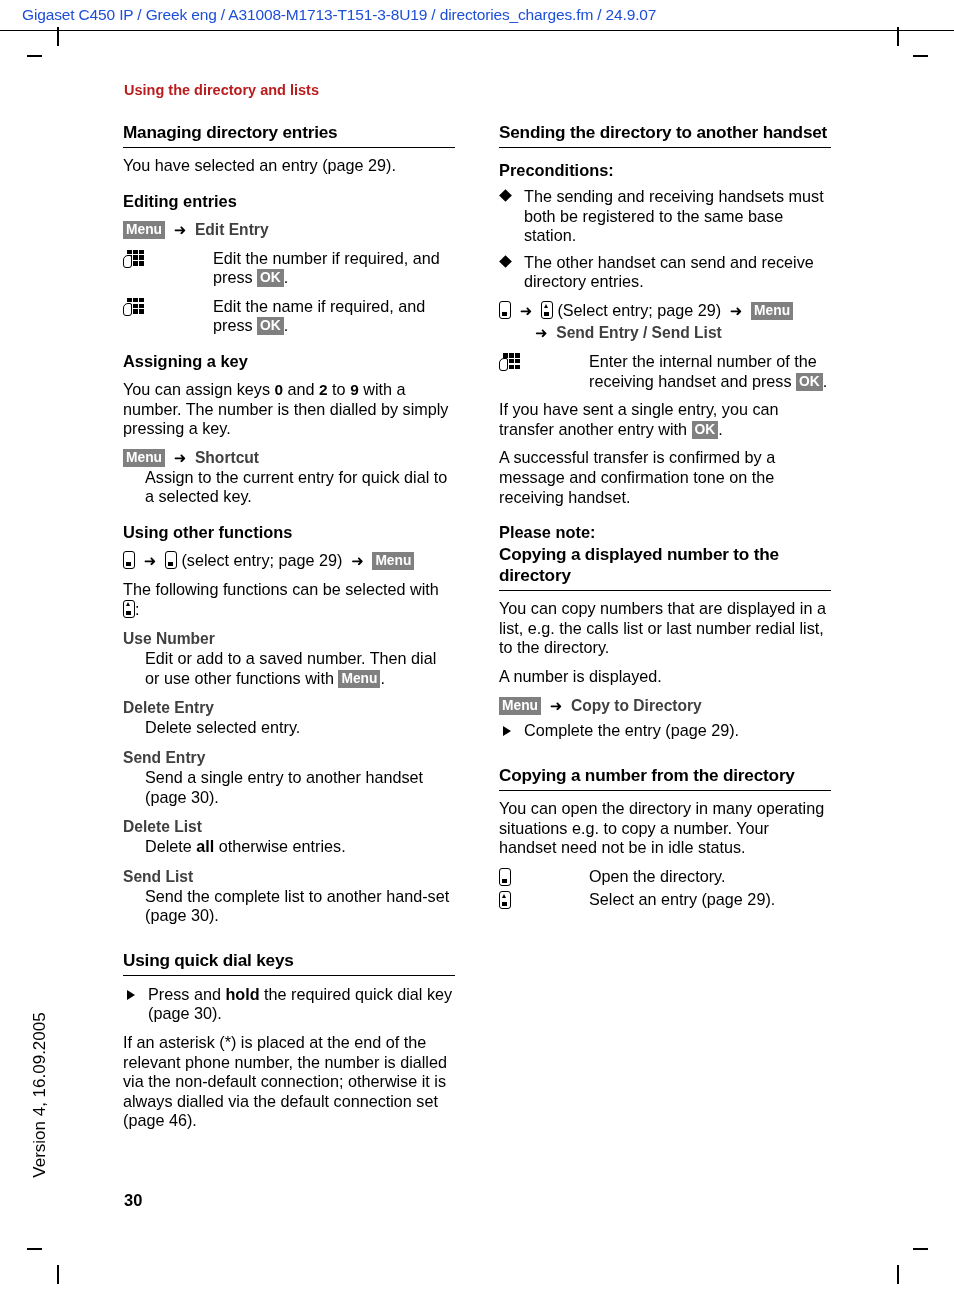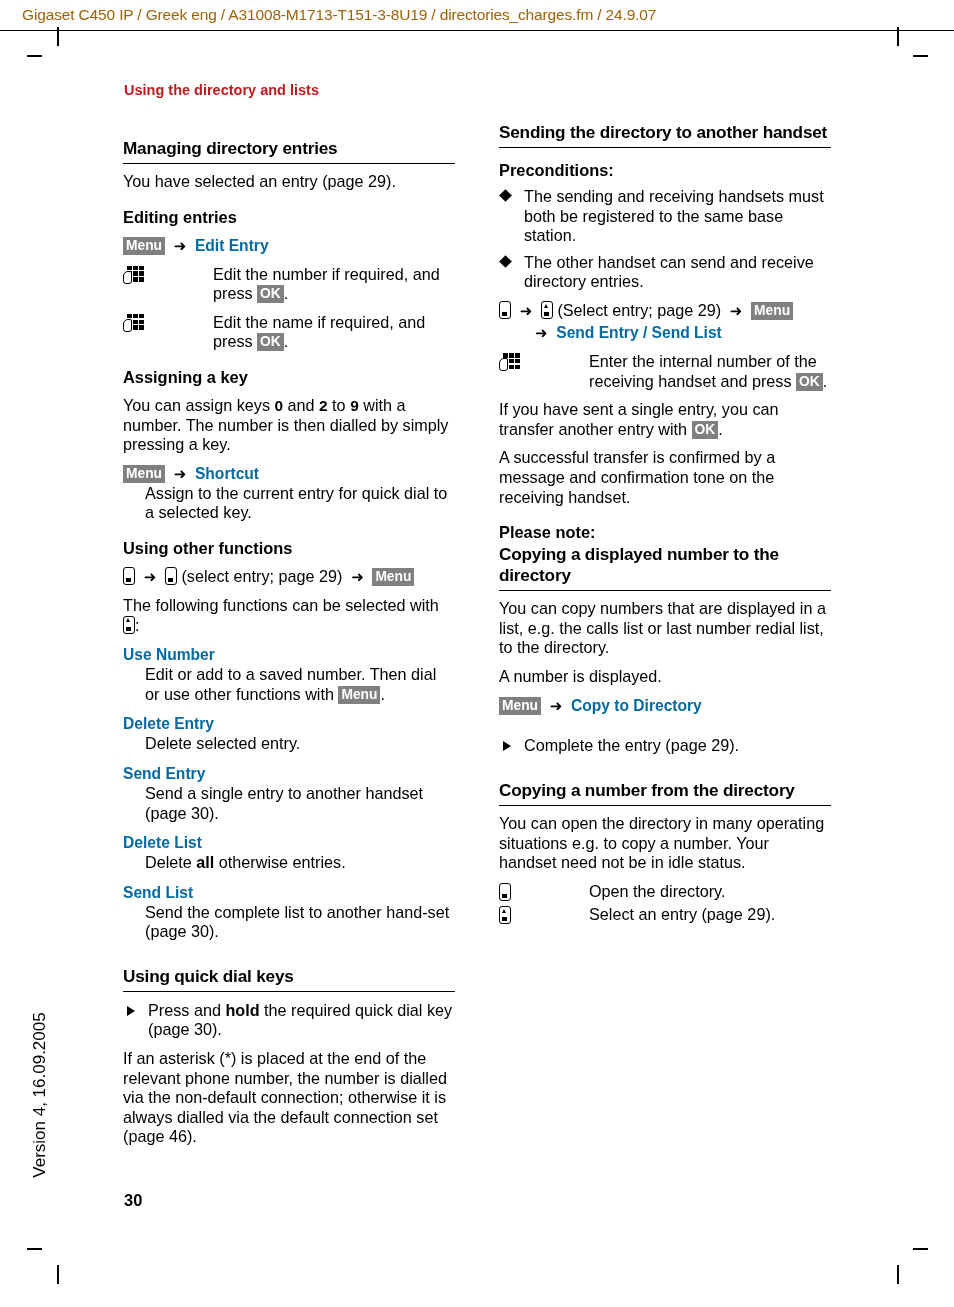--- a/index.html
+++ b/index.html
@@ -19,21 +19,21 @@
   }
 
   
   .runhead {
     position: absolute;
     left: 22px;
     top: 6px;
     font-size: 15.5px;
     letter-spacing: -0.15px;
     white-space: nowrap;
-    color: #a16207;
+    color: #1d4ed8;
   }
   .runhead-rule {
     position: absolute;
     left: 0; top: 30px; width: 954px; height: 1px;
     background: #000;
   }
 
   
   .crop { position: absolute; background: #000; }
   .crop.v { width: 2px; height: 19px; }
@@ -63,21 +63,21 @@
     color: #b91c1c;
   }
 
   .col {
     position: absolute;
     top: 122px;
     width: 332px;
     font-size: 16.2px;
     line-height: 19.6px;
   }
-  .col-left  { left: 123px; margin-top: 16px; }
+  .col-left  { left: 123px; }
   .col-right { left: 499px; }
 
   h1.chap {
     font-size: 17.2px;
     font-weight: bold;
     line-height: 21px;
     letter-spacing: -0.2px;
     margin-bottom: 2px;
     padding-bottom: 4px;
     border-bottom: 1.6px solid #000;
@@ -100,21 +100,21 @@
   
   .path {
     margin-top: 8px;
     line-height: 20px;
     display: block;
   }
   .path-indent { padding-left: 36px; }
 
   
   .mi {
-    color: #0369a1;
+    color: #404040;
     font-weight: bold;
     font-size: 15.6px;
   }
 
   
   .key {
     display: inline-block;
     background: #808080;
     color: #ffffff;
     font-weight: bold;
@@ -436,21 +436,21 @@
 
     <p class="body first">You can copy numbers that are displayed in a list, e.g. the calls list or last number redial list, to the directory.</p>
     <p class="body">A number is displayed.</p>
 
     <div class="path">
       <span class="key">Menu</span>
       <span class="arrow">&nbsp;➜&nbsp;</span>
       <span class="mi">Copy to Directory</span>
     </div>
 
-    <div class="tri-row" style="margin-top:20px">
+    <div class="tri-row" style="margin-top:5px">
       <span class="bullet-tri"></span>
       <span>Complete the entry (page 29).</span>
     </div>
 
     <h1 class="chap" style="margin-top:25px">Copying a number from the directory</h1>
 
     <p class="body first">You can open the directory in many operating situations e.g. to copy a number. Your handset need not be in idle status.</p>
 
     <div class="icon-row">
       <span class="ico-slot">

